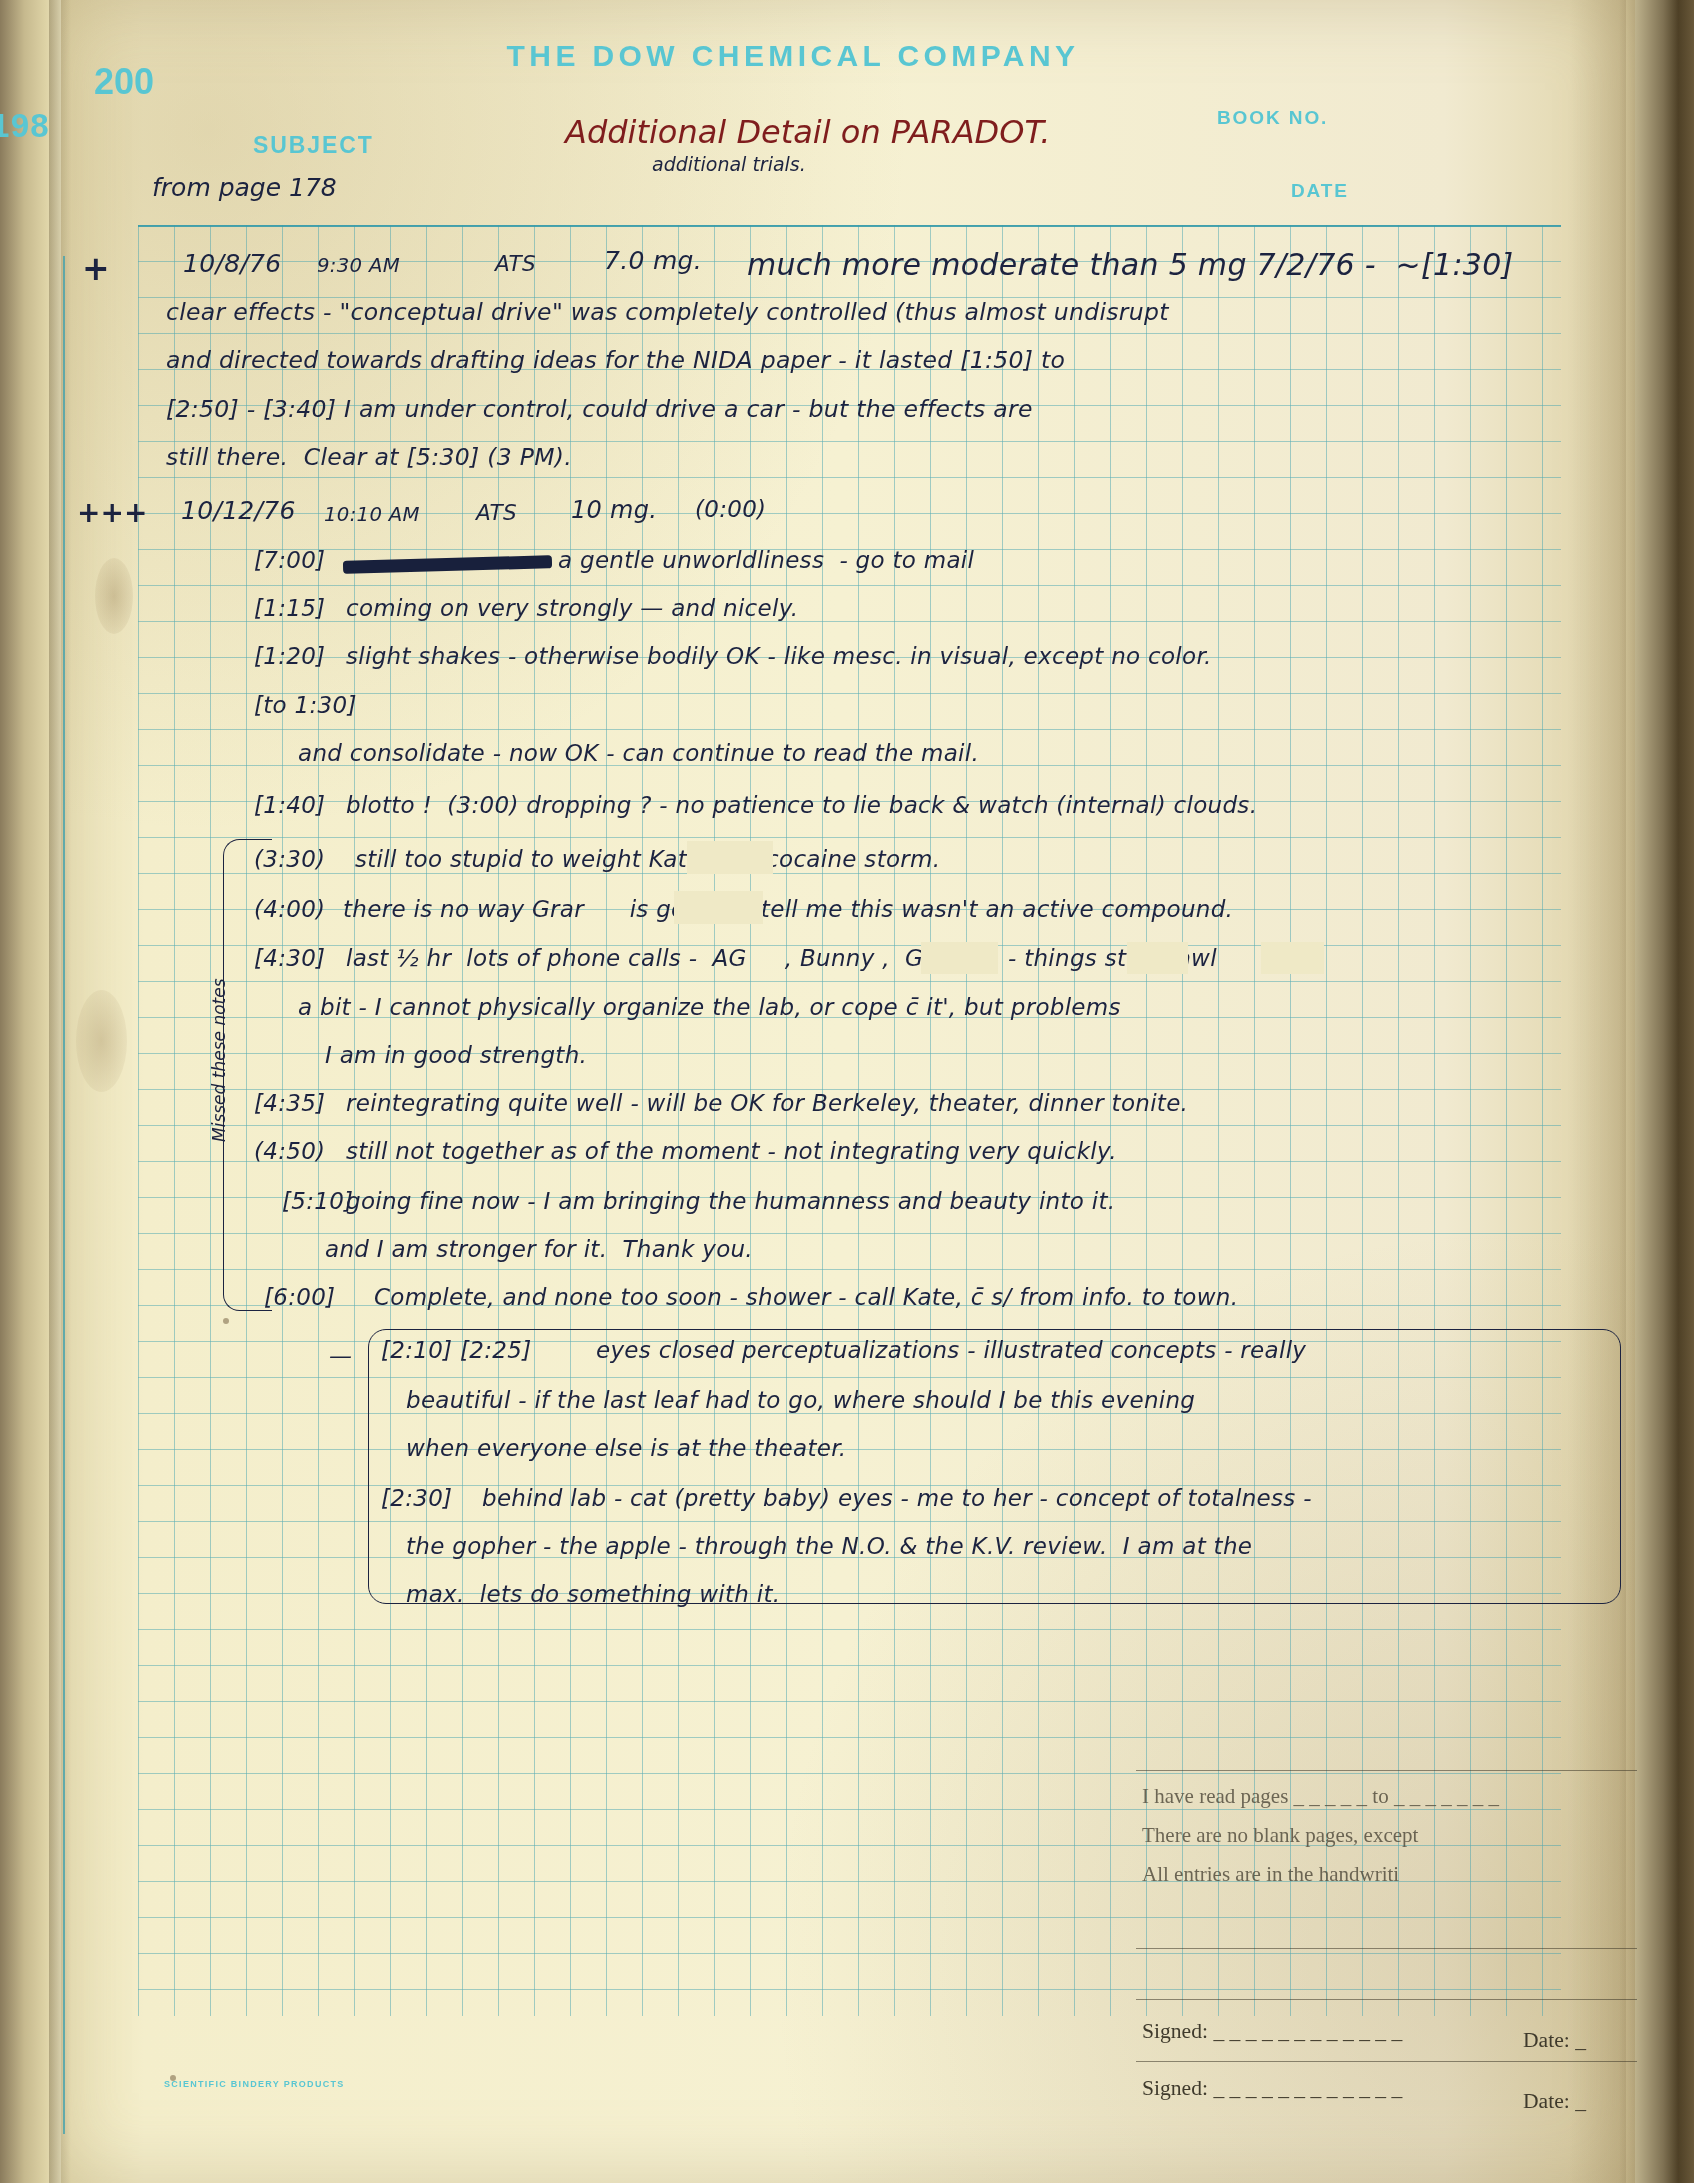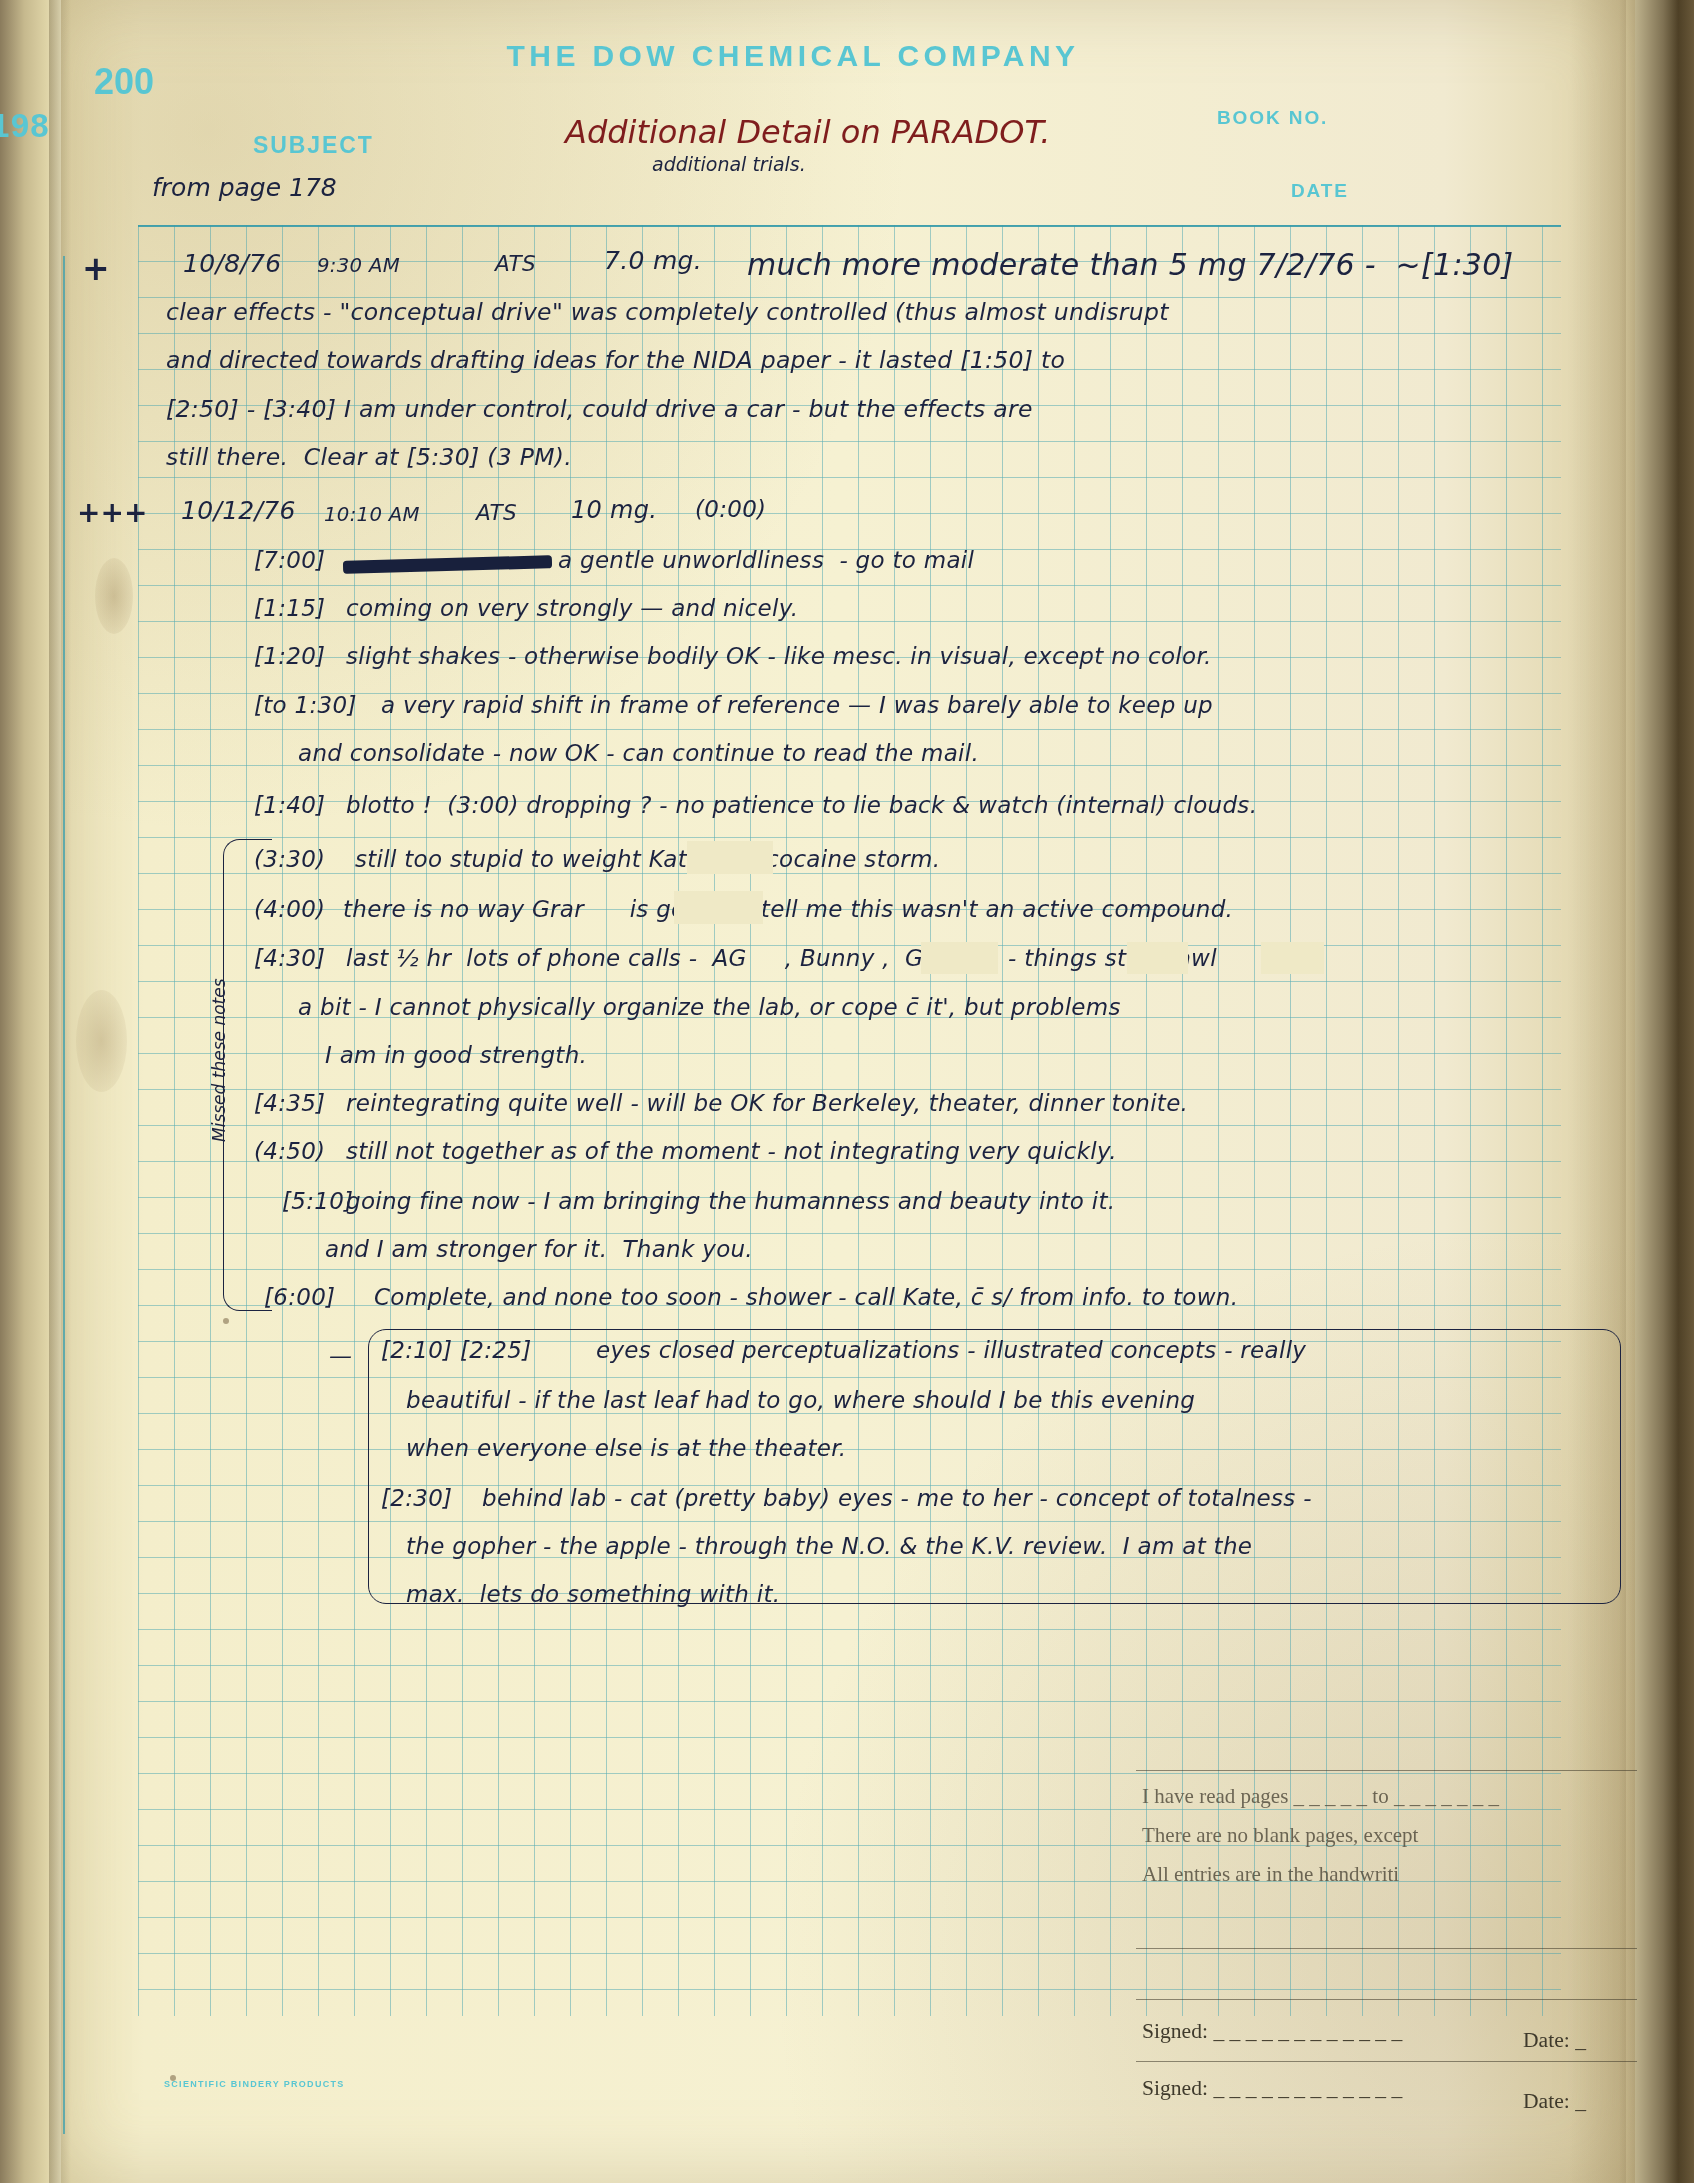--- a/index.html
+++ b/index.html
@@ -300,21 +300,20 @@
   <div class="strikeout" style="left:343px;top:558px;width:209px;height:12.7px;transform:rotate(-1.5deg);"></div>
   <div class="hw" style="left:558px;top:547px;font-size:23px;">a gentle unworldliness  - go to mail</div>
 
   <div class="hw" style="left:254px;top:595px;font-size:23px;">[1:15]</div>
   <div class="hw" style="left:346px;top:595px;font-size:23px;">coming on very strongly — and nicely.</div>
 
   <div class="hw" style="left:254px;top:643px;font-size:23px;">[1:20]</div>
   <div class="hw" style="left:346px;top:643px;font-size:23px;">slight shakes - otherwise bodily OK - like mesc. in visual, except no color.</div>
 
   <div class="hw" style="left:254px;top:692px;font-size:23px;">[to 1:30]</div>
-  <div class="hw" style="left:381px;top:692px;font-size:23px;">a very rapid shift in frame of reference — I was barely able to keep up</div>
   <div class="hw" style="left:298px;top:740px;font-size:23px;">and consolidate - now OK - can continue to read the mail.</div>
 
   <div class="hw" style="left:254px;top:792px;font-size:23px;">[1:40]</div>
   <div class="hw" style="left:346px;top:792px;font-size:23px;">blotto !  (3:00) dropping ? - no patience to lie back &amp; watch (internal) clouds.</div>
 
   <div class="hw" style="left:254px;top:846px;font-size:23px;">(3:30)</div>
   <div class="hw" style="left:355px;top:846px;font-size:23px;">still too stupid to weight Kate's &nbsp;&nbsp;&nbsp;&nbsp; cocaine storm.</div>
   <div class="redact" style="left:687px;top:841px;width:86px;height:33px;"></div>
 
   <div class="hw" style="left:254px;top:896px;font-size:23px;">(4:00)</div>

